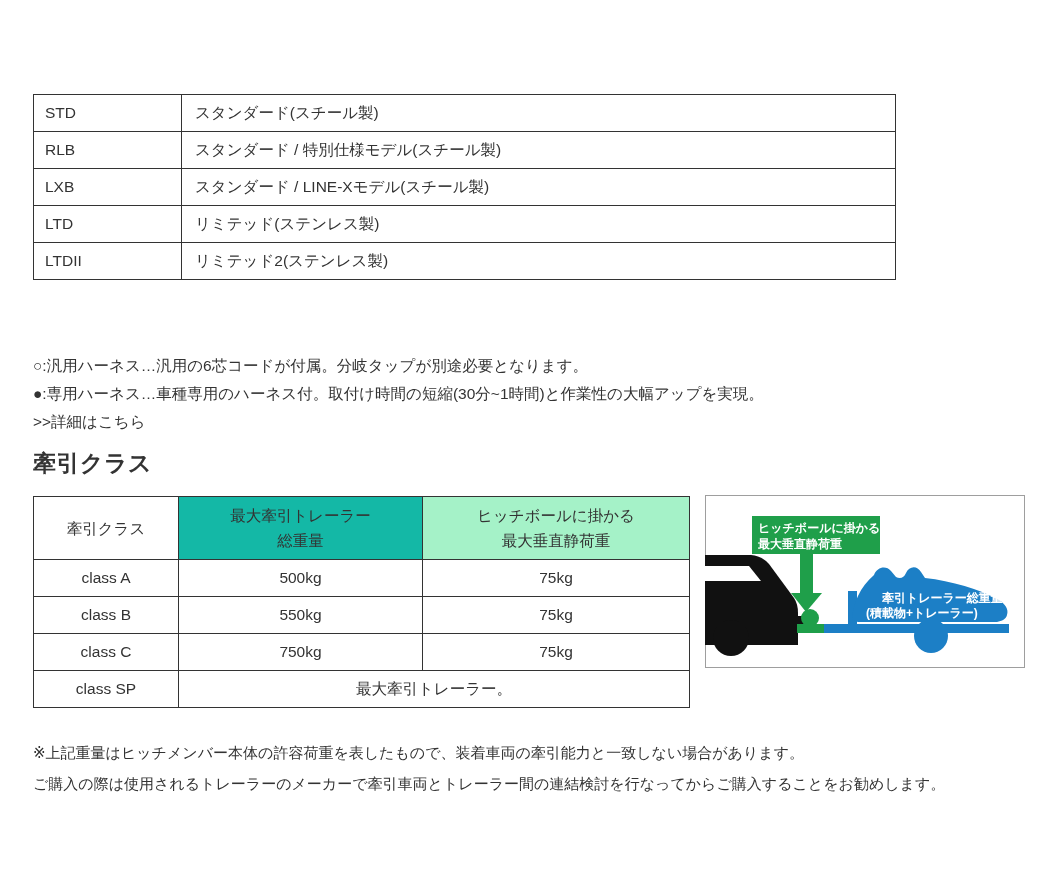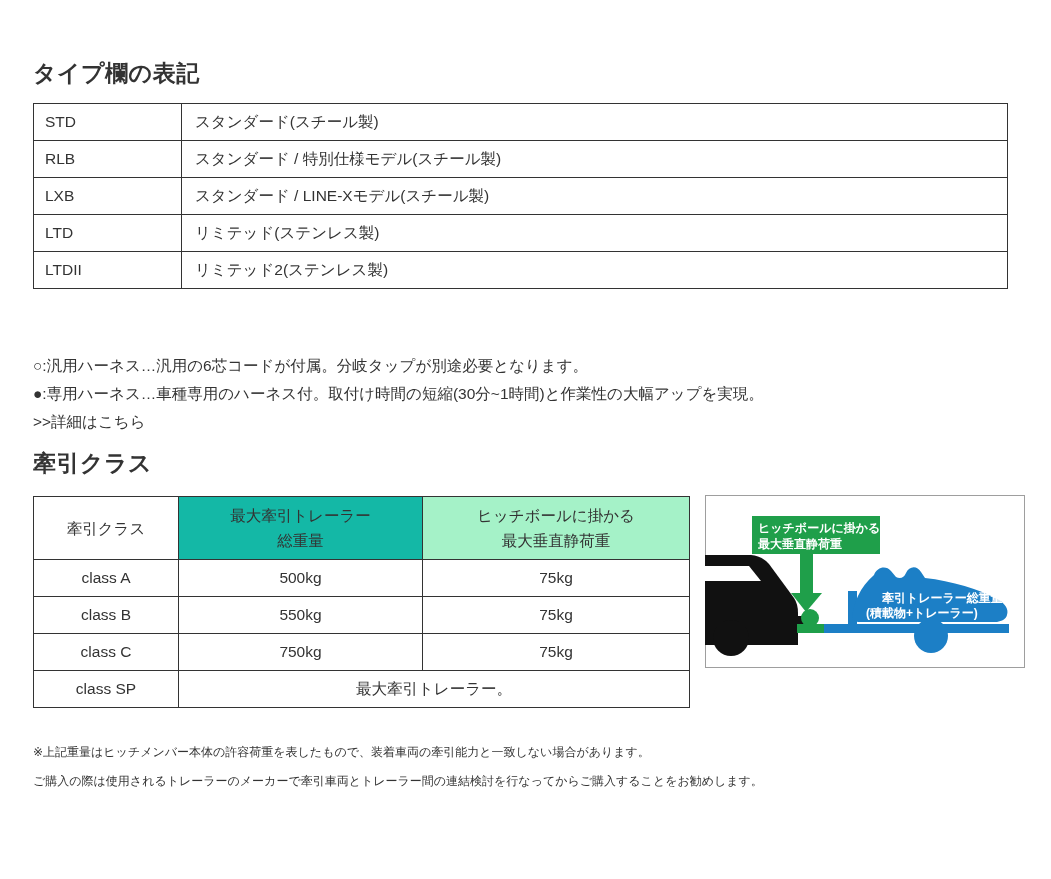--- a/index.html
+++ b/index.html
@@ -10,21 +10,21 @@
   }
   h2.sec-title {
     position:absolute; margin:0; font-size:23px; font-weight:700;
     color:#333; letter-spacing:0.5px; white-space:nowrap;
   }
   #title-type    { left:33px; top:58px; }
   #title-harness { left:33px; top:314px; }
   #title-towing  { left:33px; top:448px; }
 
   table { border-collapse:collapse; position:absolute; color:#333; background:#fff; }
-  .type-table { left:33px; top:103px; width:975px; font-size:15.5px; table-layout:fixed; }
+  .type-table { left:33px; top:94px; width:863px; font-size:15.5px; table-layout:fixed; }
   .type-table td { border:1px solid #333; height:36px; padding:0; vertical-align:middle; }
   .type-table td.code { width:136px; padding-left:11px; }
   .type-table td.desc { padding-left:13px; }
 
   .towing-table { left:33px; top:496px; width:655px; font-size:15.5px; text-align:center; table-layout:fixed; }
   .towing-table th, .towing-table td { border:1px solid #333; font-weight:400; padding:0; vertical-align:middle; }
   .towing-table th { height:62px; line-height:25px; }
   .towing-table td { height:36px; }
   .col-class  { width:144px; }
   .col-weight { width:243px; }
@@ -33,29 +33,28 @@
   .bg-green { background:#a5f2c8; }
 
   .harness-block { position:absolute; left:33px; top:356px; font-size:15.5px; color:#333; }
   .harness-block p { margin:0 4px 9px 0; line-height:19px; white-space:nowrap; }
   .details-link { display:block; margin-top:8px; color:#333; text-decoration:none; cursor:pointer; white-space:nowrap; }
 
   .illus-wrap { position:absolute; left:705px; top:495px; width:320px; height:173px; }
   .illus-wrap svg { display:block; }
   .illus-wrap text { font-family:"Liberation Sans","DejaVu Sans",sans-serif; font-weight:700; fill:#ffffff; }
 
-  .notes { position:absolute; left:33px; top:744px; font-size:12px; color:#333; }
+  .notes { position:absolute; left:33px; top:744px; font-size:15px; color:#333; }
   .notes p { margin:0 0 12px 0; white-space:nowrap; }
 </style>
 </head>
 <body>
 
 <div class="page">
 
-  <h2 class="sec-title" id="title-type">タイプ欄の表記</h2>
 
   <table class="type-table">
     <tbody>
       <tr>
         <td class="code">STD</td>
         <td class="desc">スタンダード(スチール製)</td>
       </tr>
       <tr>
         <td class="code">RLB</td>
         <td class="desc">スタンダード / 特別仕様モデル(スチール製)</td>

